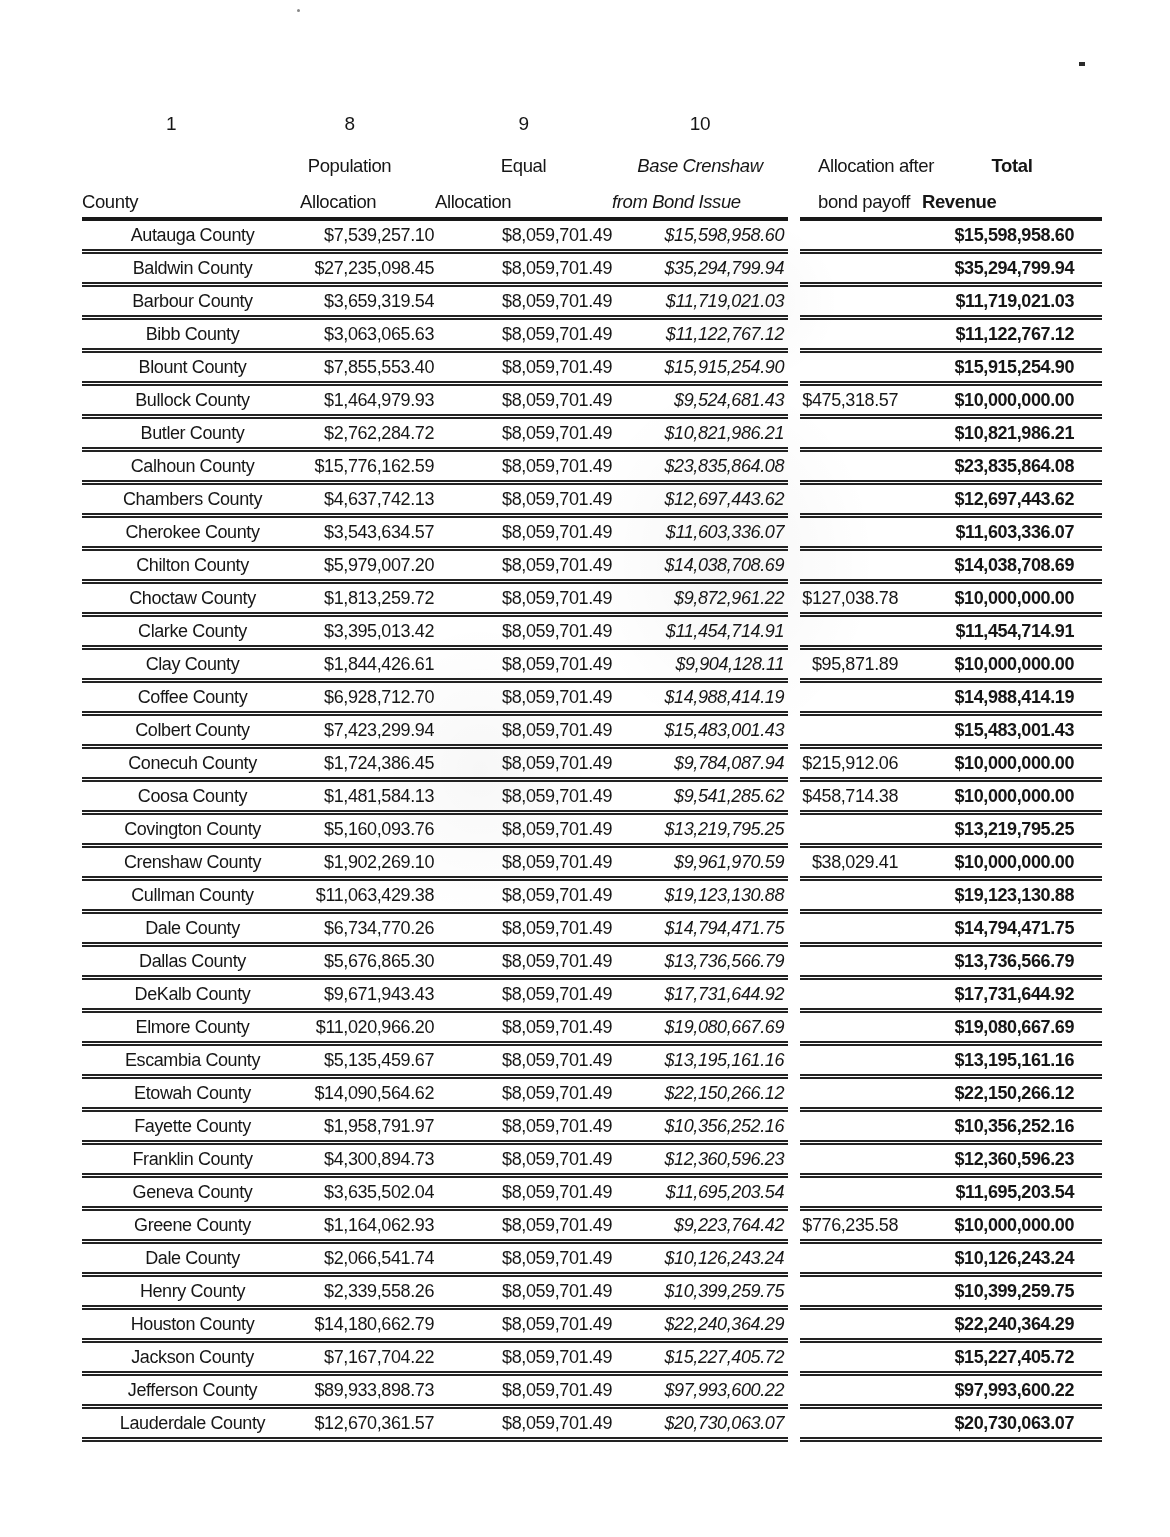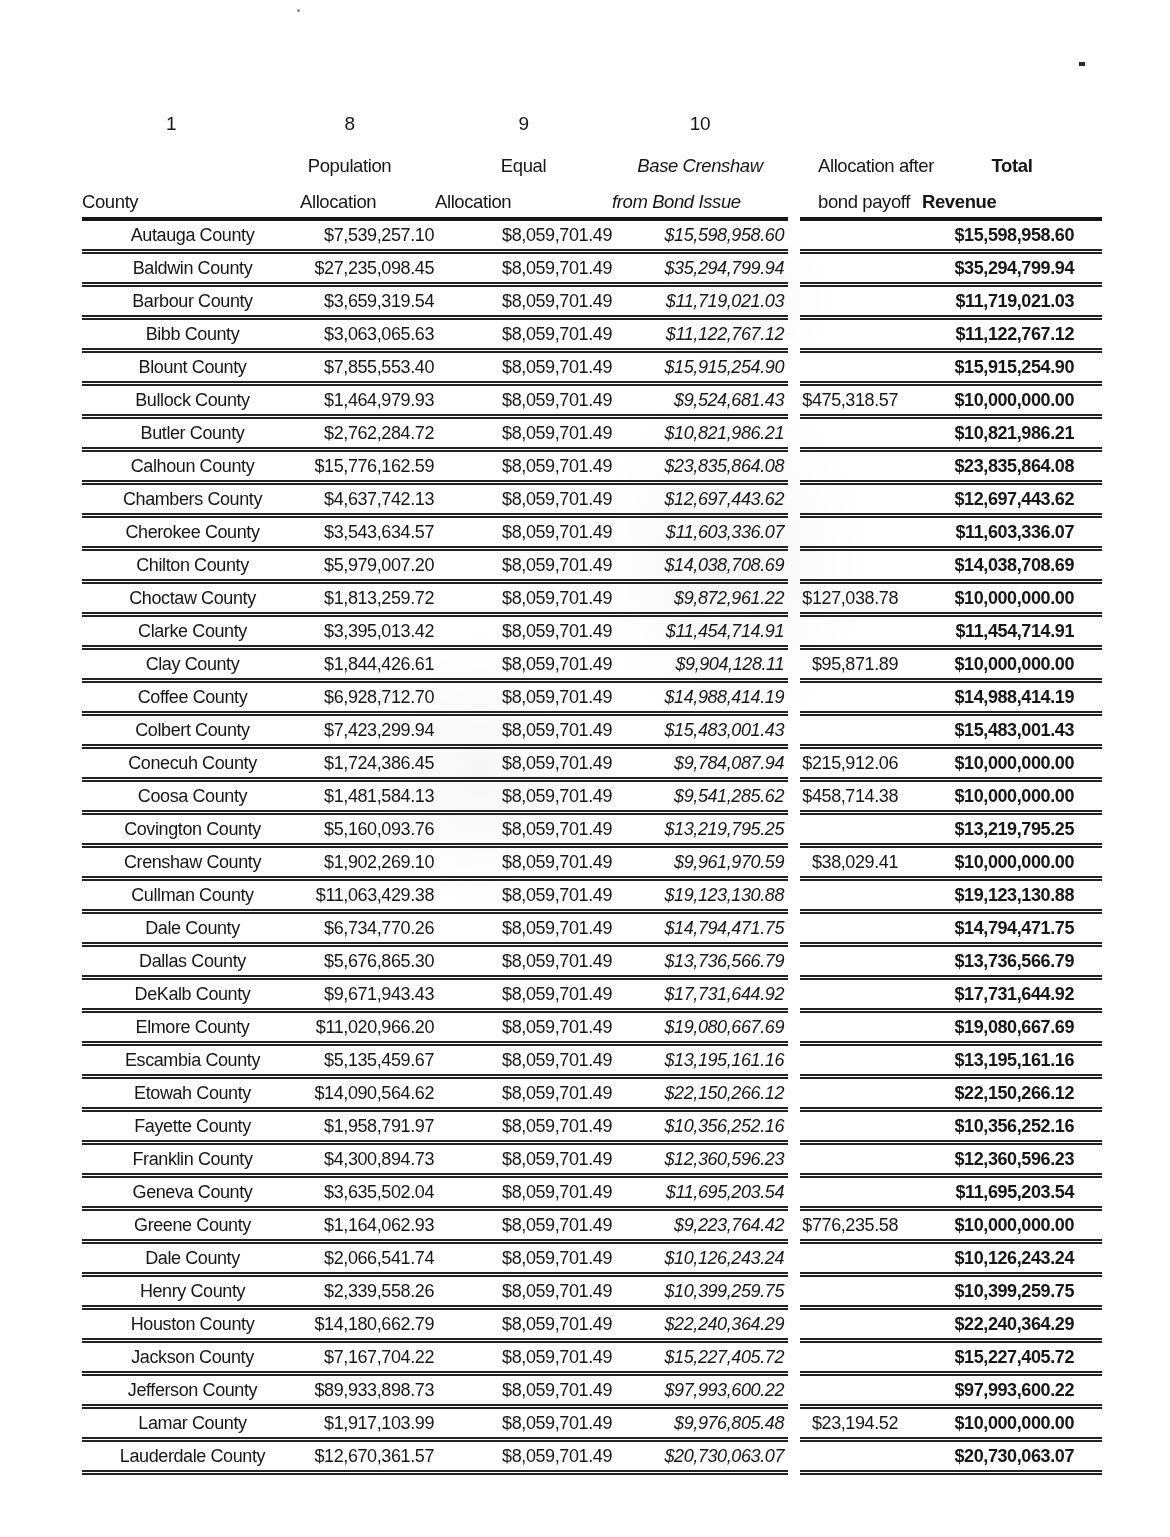--- a/index.html
+++ b/index.html
@@ -436,29 +436,20 @@
         <tr>
       <td class="county">Jefferson County</td>
       <td class="num pop">$89,933,898.73</td>
       <td class="num equal">$8,059,701.49</td>
       <td class="num base">$97,993,600.22</td>
       <td class="gapcell"></td>
       <td class="num after"></td>
       <td class="num total">$97,993,600.22</td>
     </tr>
         <tr>
-      <td class="county">Lamar County</td>
-      <td class="num pop">$1,917,103.99</td>
-      <td class="num equal">$8,059,701.49</td>
-      <td class="num base">$9,976,805.48</td>
-      <td class="gapcell"></td>
-      <td class="num after">$23,194.52</td>
-      <td class="num total">$10,000,000.00</td>
-    </tr>
-        <tr>
       <td class="county">Lauderdale County</td>
       <td class="num pop">$12,670,361.57</td>
       <td class="num equal">$8,059,701.49</td>
       <td class="num base">$20,730,063.07</td>
       <td class="gapcell"></td>
       <td class="num after"></td>
       <td class="num total">$20,730,063.07</td>
     </tr>
       </tbody>
   </table>

